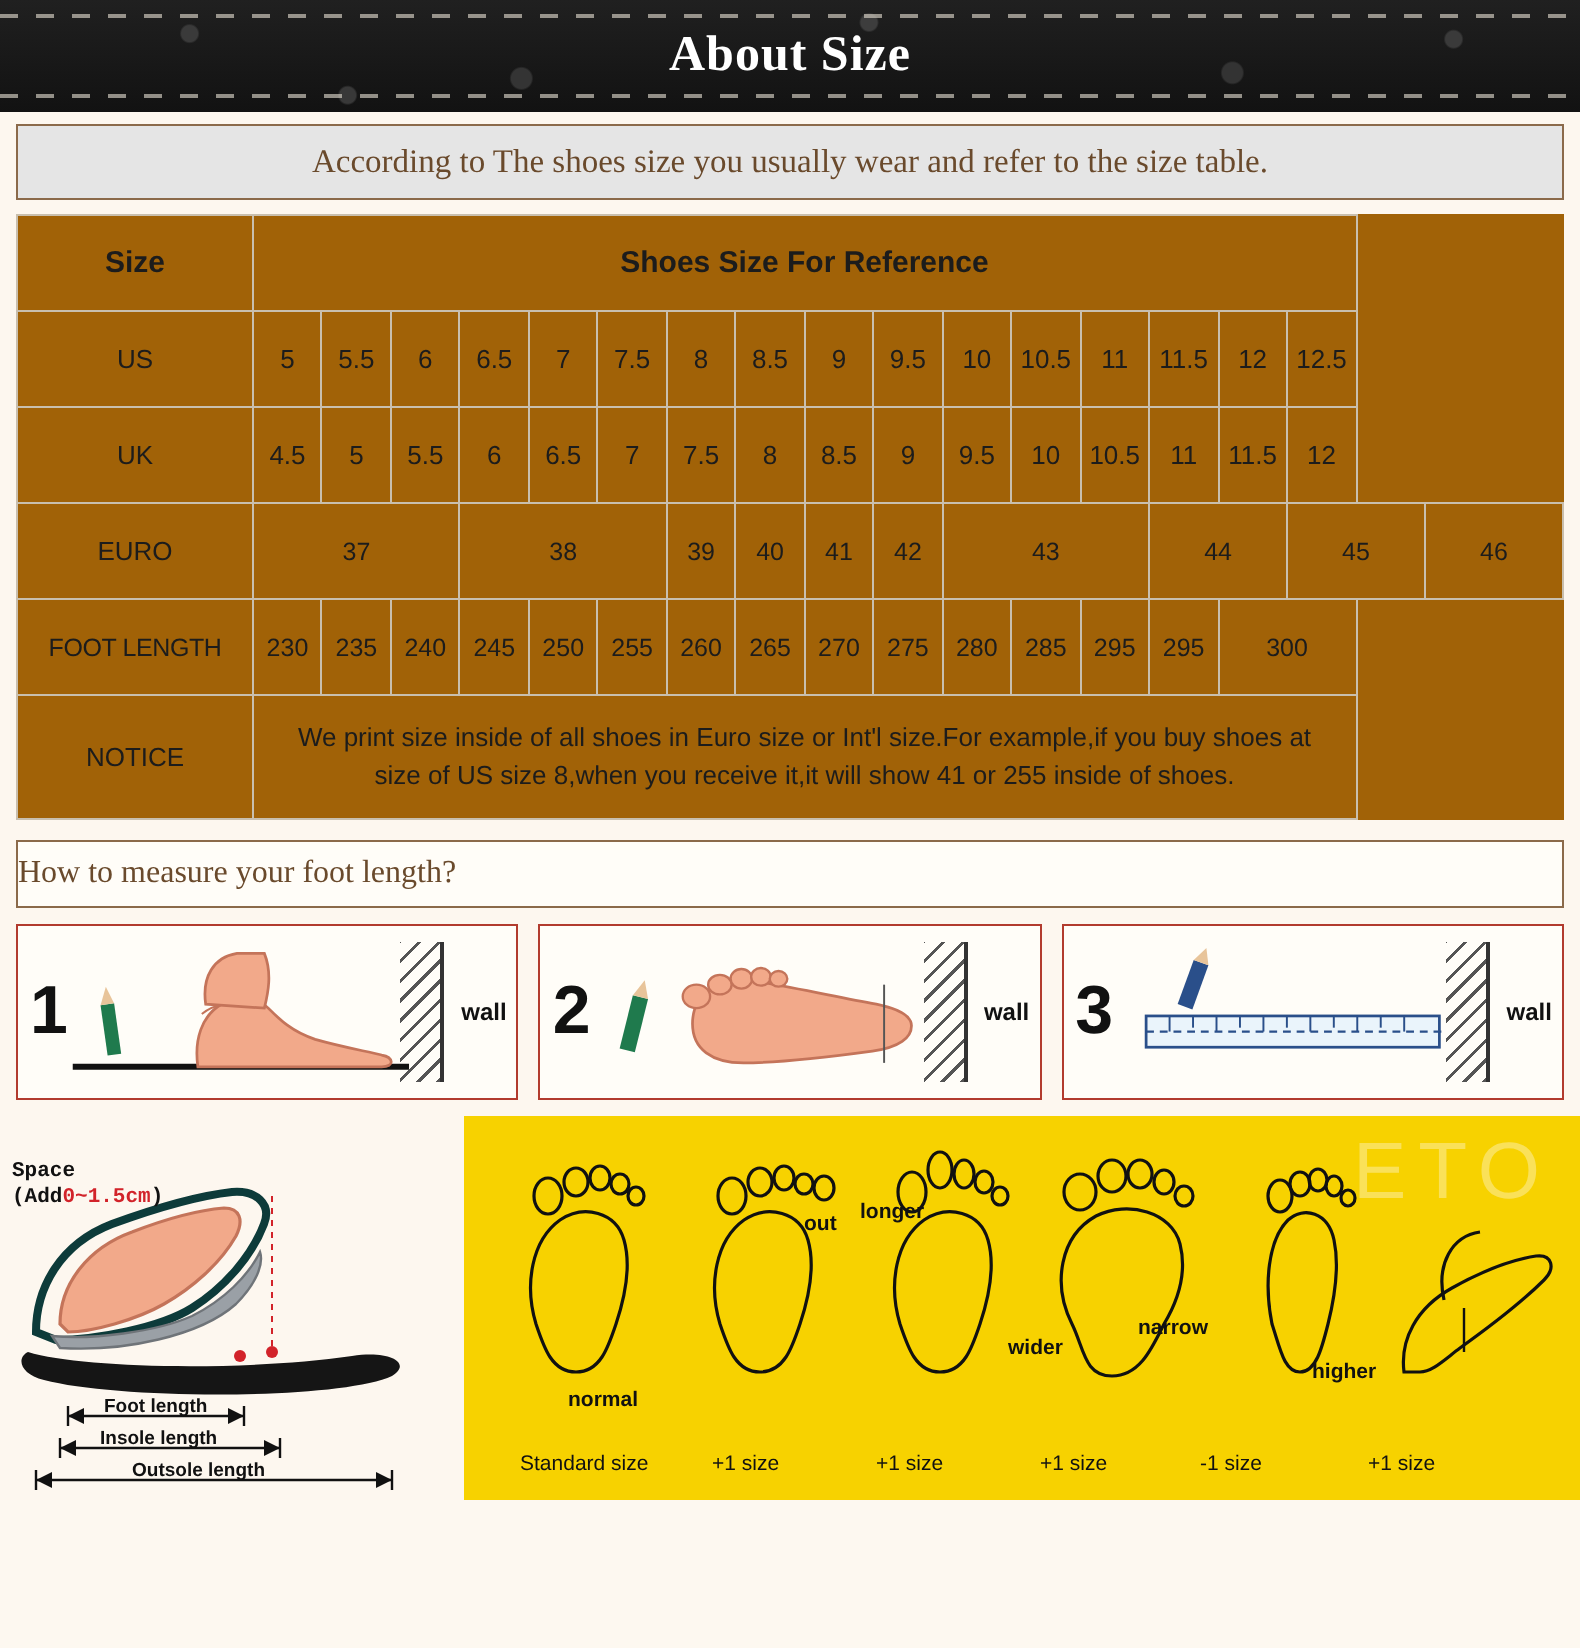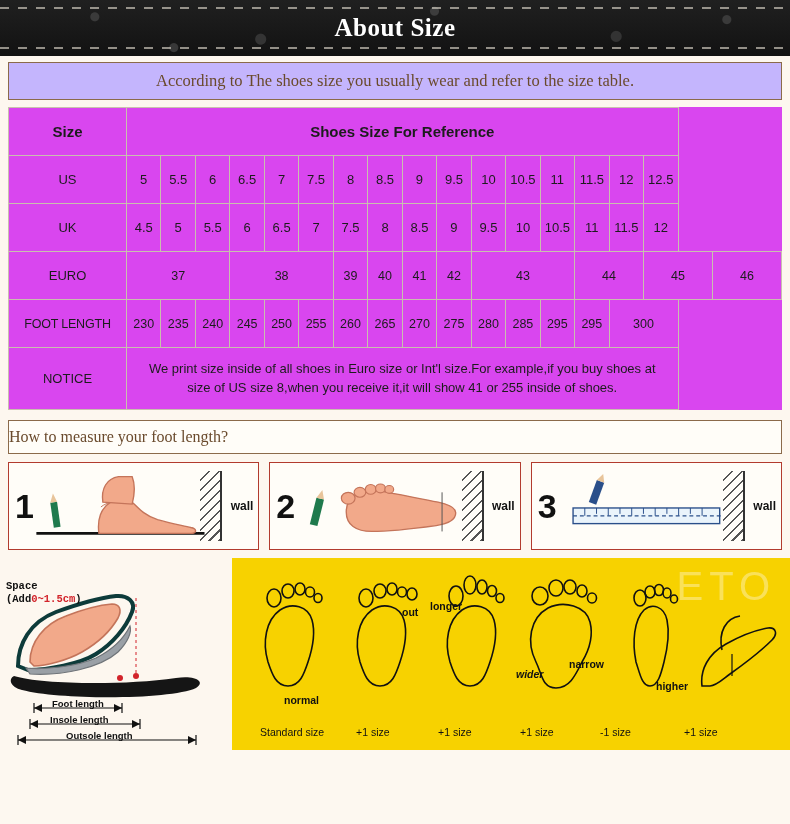--- a/index.html
+++ b/index.html
@@ -47,38 +47,38 @@
     font-size: 25px;
     font-weight: bold;
     letter-spacing: .5px;
     font-family: "Liberation Serif", serif;
   }
 
   
   .subbar {
     margin: 6px 8px 0 8px;
     border: 1px solid #8b6a4a;
-    background: #c4b5fd;
+    background: #e5e5e5;
     height: 38px;
     display: flex;
     align-items: center;
     justify-content: center;
   }
   .subbar .txt {
     color: #6a4a2c;
     font-size: 16.5px;
     font-family: "Liberation Serif", serif;
   }
 
   
   .tablewrap { margin: 7px 8px 0 8px; }
   table.size {
     width: 100%;
     border-collapse: collapse;
-    background: #d946ef;
+    background: #a16207;
     table-layout: fixed;
   }
   table.size td, table.size th {
     border: 1px solid #c9bfae;
     text-align: center;
     font-family: "Liberation Sans", sans-serif;
     color: #1c1c1c;
     font-size: 12.5px;
     padding: 0;
     height: 48px;
@@ -498,21 +498,21 @@
         </g>
 
         <g stroke="#111" stroke-width="1.2">
           <line x1="500" y1="118" x2="500" y2="96"></line>
         </g>
       </svg>
 
       <span class="flabel" style="left:52px; top:136px;">normal</span>
       <span class="flabel" style="left:170px; top:48px;">out</span>
       <span class="flabel" style="left:198px; top:42px;">longer</span>
-      <span class="flabel" style="left:284px; top:110px;font-style:italic;">wider</span>
+      <span class="flabel" style="left:272px; top:110px;">wider</span>
       <span class="flabel" style="left:337px; top:100px;">narrow</span>
       <span class="flabel" style="left:424px; top:122px;">higher</span>
 
       <span class="fcap" style="left:28px; top:168px;">Standard size</span>
       <span class="fcap" style="left:124px; top:168px;">+1 size</span>
       <span class="fcap" style="left:206px; top:168px;">+1 size</span>
       <span class="fcap" style="left:288px; top:168px;">+1 size</span>
       <span class="fcap" style="left:368px; top:168px;">-1 size</span>
       <span class="fcap" style="left:452px; top:168px;">+1 size</span>
     </div>

